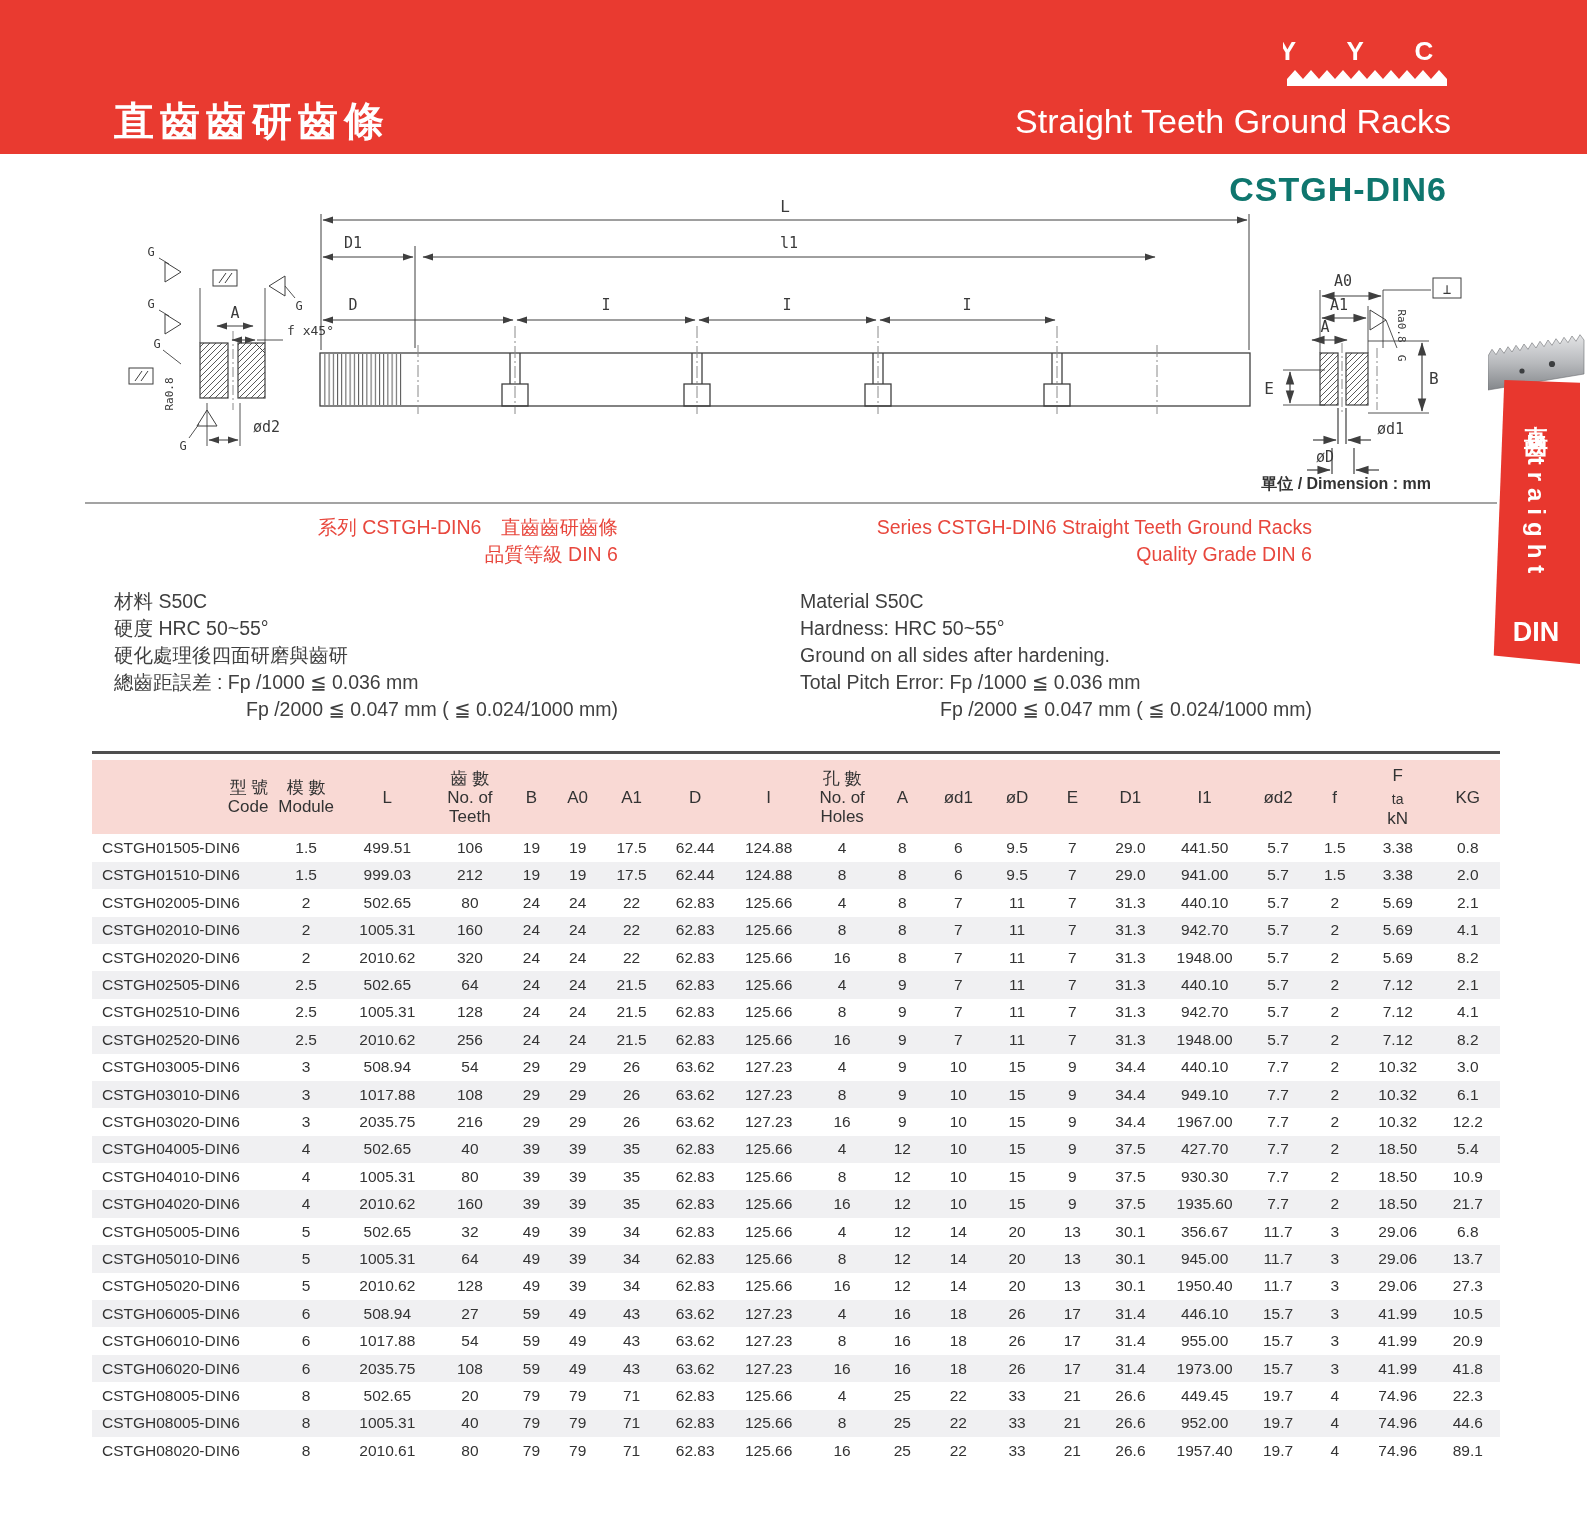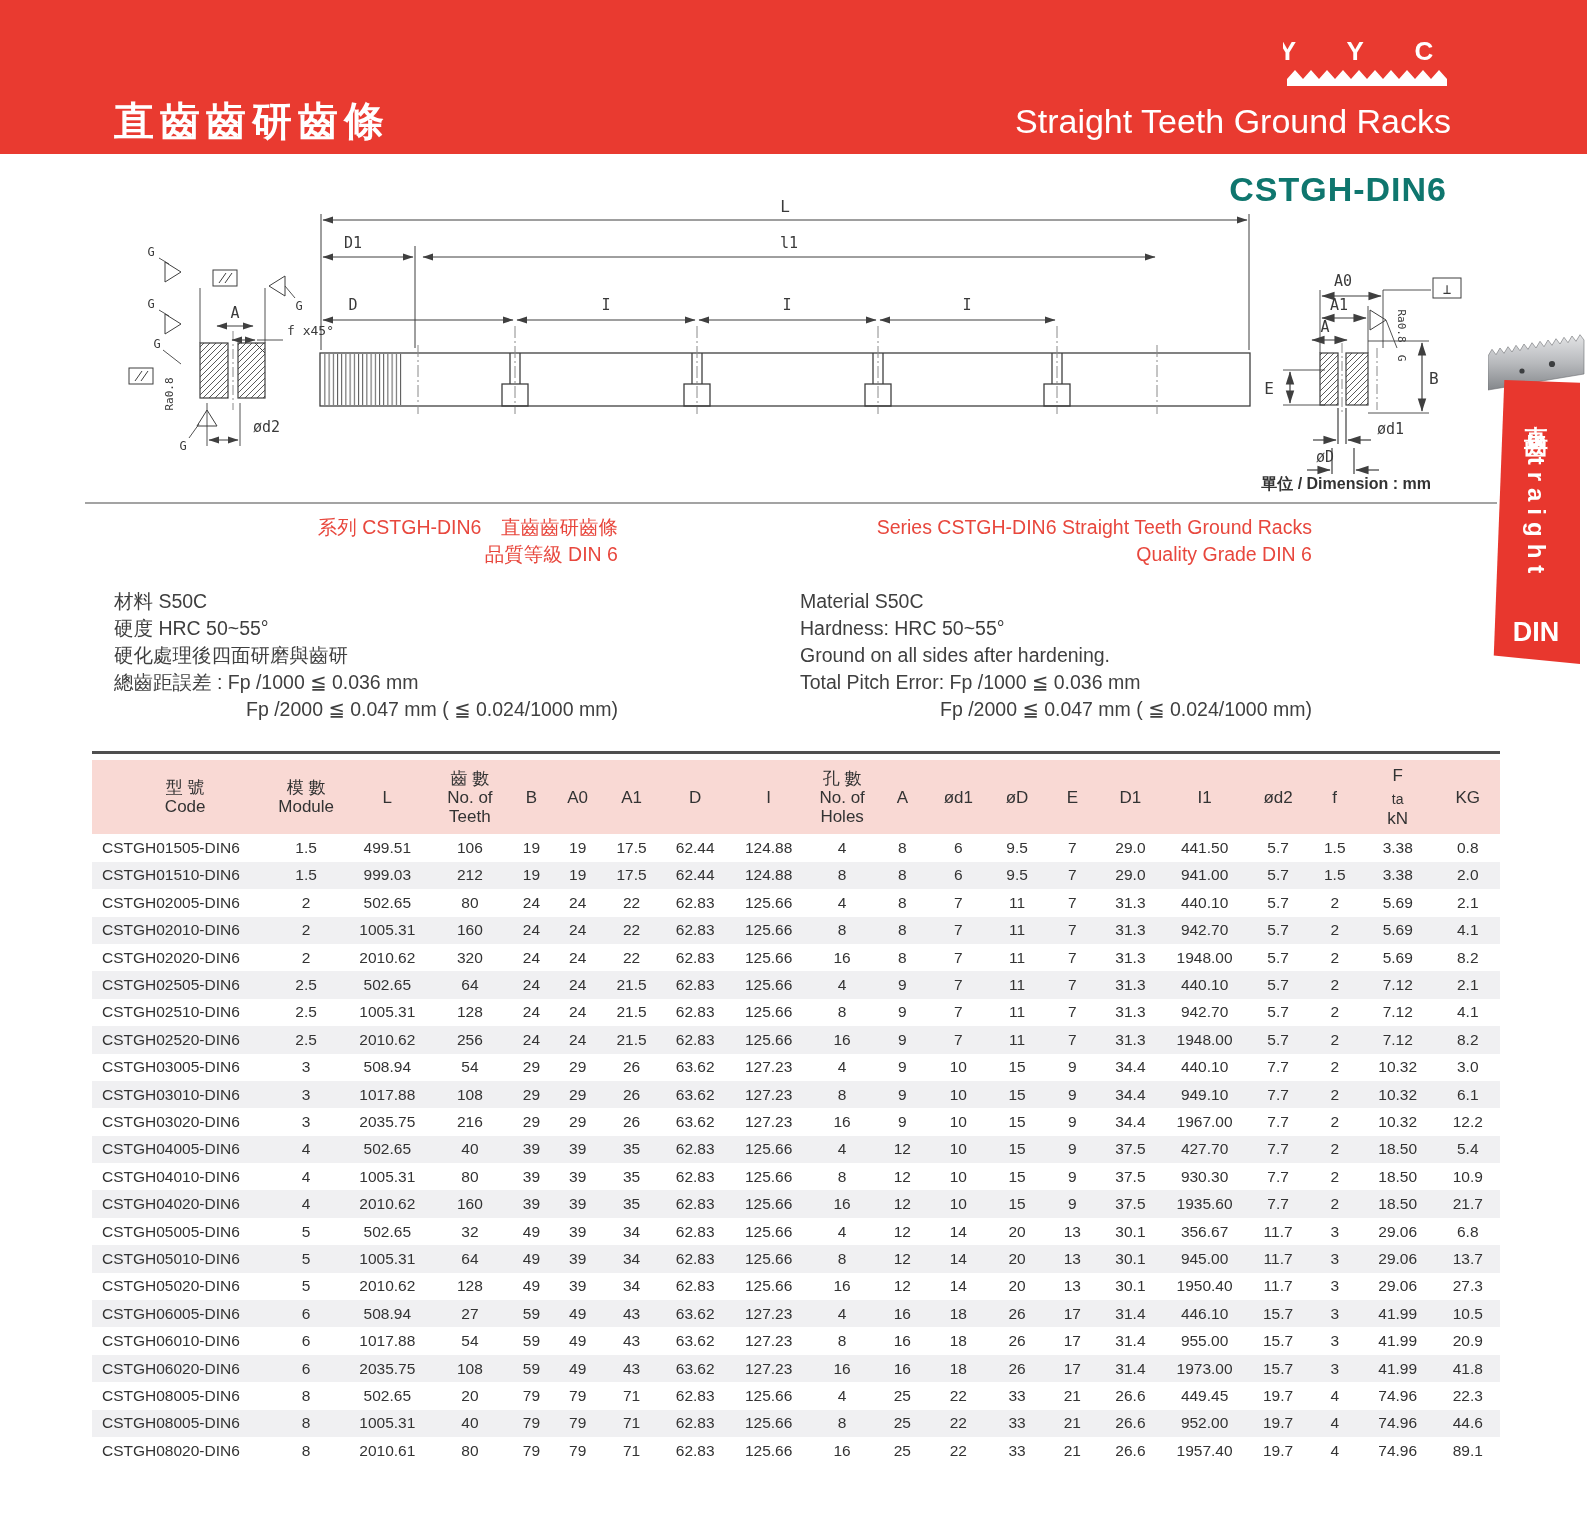--- a/index.html
+++ b/index.html
@@ -38,21 +38,21 @@
   .desc .indent-zh{padding-left:132px;}
   .desc .indent-en{padding-left:140px;}
 
   
   .table-wrap{position:absolute;left:92px;top:751px;width:1408px;}
   .table-topline{border-top:3px solid #4f4f4f;width:100%;}
   table.spec{width:100%;border-collapse:collapse;table-layout:fixed;margin-top:6px;}
   table.spec th{background:#f9d9d4;font-weight:normal;font-size:17px;color:#333;
                 vertical-align:middle;padding:6px 0;line-height:19px;text-align:center;}
   table.spec th span{display:block;}
-  table.spec th.th-code{text-align:center;padding-left:10px;}
+  table.spec th.th-code{text-align:right;padding-left:10px;}
   table.spec td{height:27.4px;font-size:15.5px;text-align:center;color:#333;padding:0;white-space:nowrap;}
   table.spec td.code{text-align:left;padding-left:10px;}
   table.spec tr.alt{background:#f0f0f2;}
   sub{font-size:14px;}
 </style>
 </head>
 <body>
 
 <div class="page">
 

